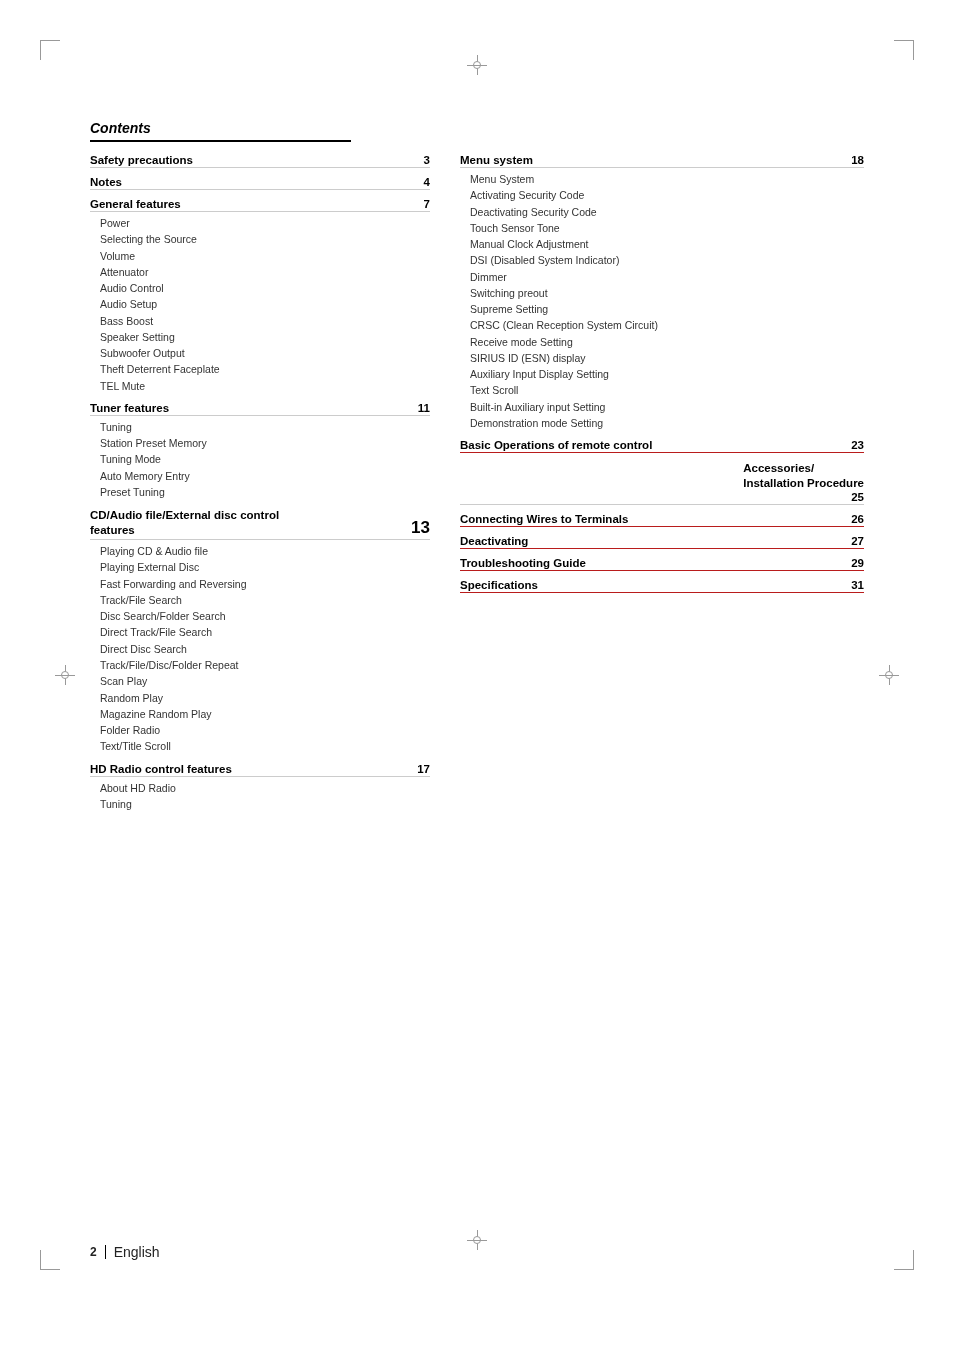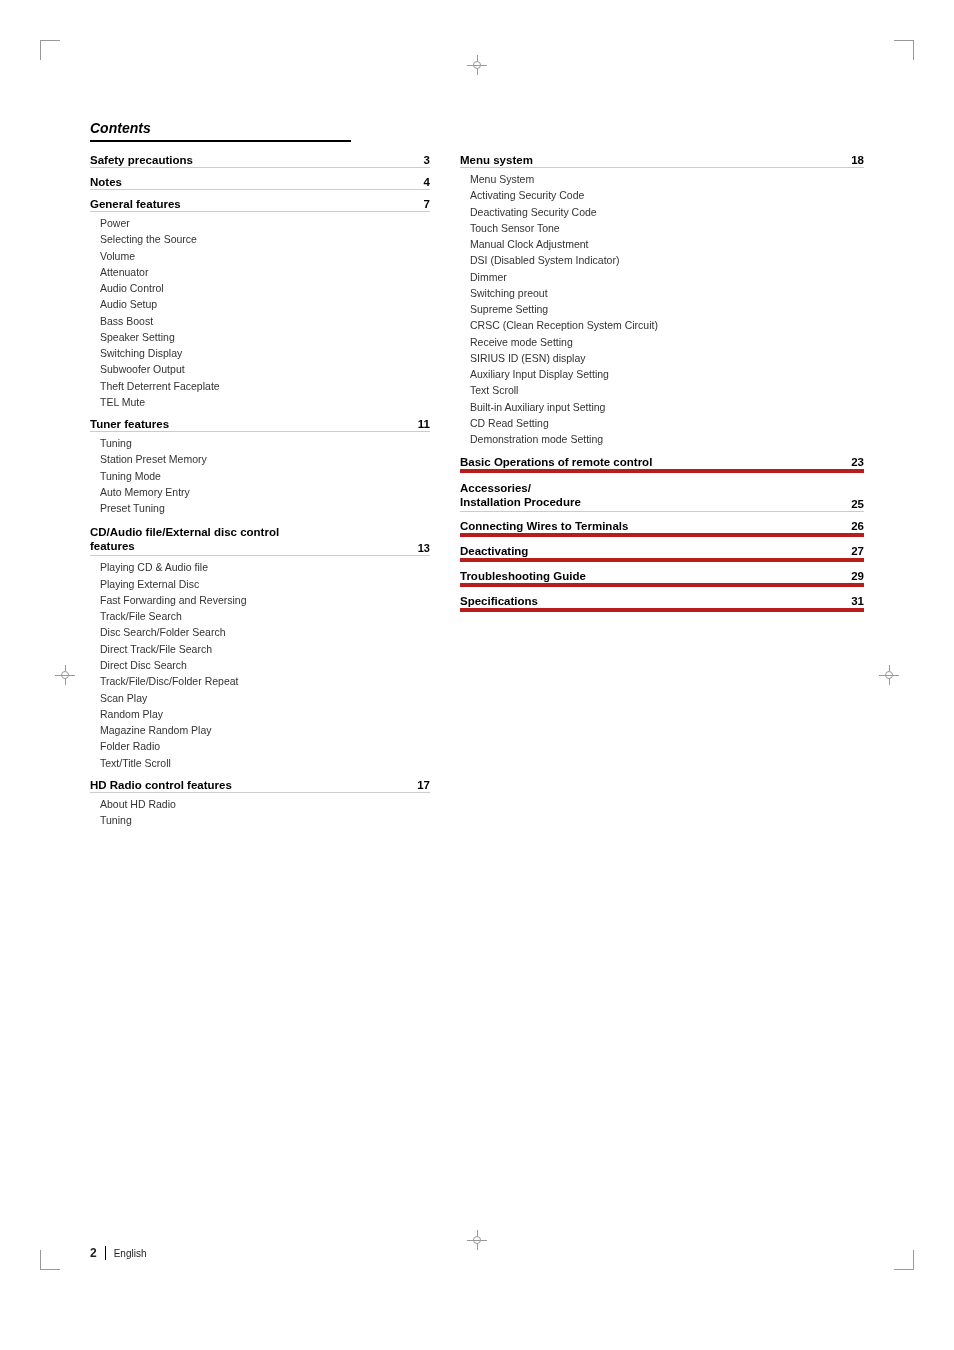--- a/index.html
+++ b/index.html
@@ -273,31 +273,31 @@
 
     .toc-section-header-multiline .section-title {
       font-weight: bold;
       font-size: 11.5px;
       color: #000;
       line-height: 1.3;
     }
 
     .toc-section-header-multiline .section-page {
       font-weight: bold;
-      font-size: 11px;
+      font-size: 17px;
       color: #000;
       align-self: flex-end;
     }
 
     
     .toc-bold-header {
       display: flex;
       justify-content: space-between;
       align-items: baseline;
-      border-bottom: 4px solid #b91c1c;
+      border-bottom: 1px solid #b91c1c;
       margin-bottom: 3px;
       padding-bottom: 1px;
       margin-top: 8px;
     }
 
     .toc-bold-header .section-title {
       font-weight: bold;
       font-size: 11.5px;
       color: #000;
     }
@@ -310,20 +310,21 @@
 
     
     .toc-accessories-header {
       display: flex;
       justify-content: space-between;
       align-items: flex-end;
       border-bottom: 1px solid #ccc;
       margin-bottom: 3px;
       padding-bottom: 1px;
       margin-top: 8px;
+      flex-direction: column;
     }
 
     .toc-accessories-header .section-title {
       font-weight: bold;
       font-size: 11.5px;
       color: #000;
       line-height: 1.3;
     }
 
     .toc-accessories-header .section-page {
@@ -347,21 +348,21 @@
       font-size: 12px;
     }
 
     .footer-separator {
       width: 1px;
       height: 14px;
       background: #000;
     }
 
     .footer-lang {
-      font-size: 10px;
+      font-size: 14px;
     }
   </style>
 </head>
 <body>
 
 <div class="page-container">
 
   <div class="corner-mark corner-tl"></div>
   <div class="corner-mark corner-tr"></div>
   <div class="corner-mark corner-bl"></div>
@@ -411,21 +412,20 @@
           </div>
           <div id="general-items">
               <div class="toc-item">Power</div>
               <div class="toc-item">Selecting the Source</div>
               <div class="toc-item">Volume</div>
               <div class="toc-item">Attenuator</div>
               <div class="toc-item">Audio Control</div>
               <div class="toc-item">Audio Setup</div>
               <div class="toc-item">Bass Boost</div>
               <div class="toc-item">Speaker Setting</div>
-              <div class="toc-item">Switching Display</div>
               <div class="toc-item">Subwoofer Output</div>
               <div class="toc-item">Theft Deterrent Faceplate</div>
               <div class="toc-item">TEL Mute</div>
             </div>
         </div>
 
         <div class="toc-section">
           <div class="toc-section-header">
             <span class="section-title">Tuner features</span>
             <span class="section-page">11</span>
@@ -493,21 +493,20 @@
               <div class="toc-item">DSI (Disabled System Indicator)</div>
               <div class="toc-item">Dimmer</div>
               <div class="toc-item">Switching preout</div>
               <div class="toc-item">Supreme Setting</div>
               <div class="toc-item">CRSC (Clean Reception System Circuit)</div>
               <div class="toc-item">Receive mode Setting</div>
               <div class="toc-item">SIRIUS ID (ESN) display</div>
               <div class="toc-item">Auxiliary Input Display Setting</div>
               <div class="toc-item">Text Scroll</div>
               <div class="toc-item">Built-in Auxiliary input Setting</div>
-              <div class="toc-item">CD Read Setting</div>
               <div class="toc-item">Demonstration mode Setting</div>
             </div>
         </div>
 
         <div class="toc-section">
           <div class="toc-bold-header">
             <span class="section-title">Basic Operations of remote control</span>
             <span class="section-page">23</span>
           </div>
         </div>

